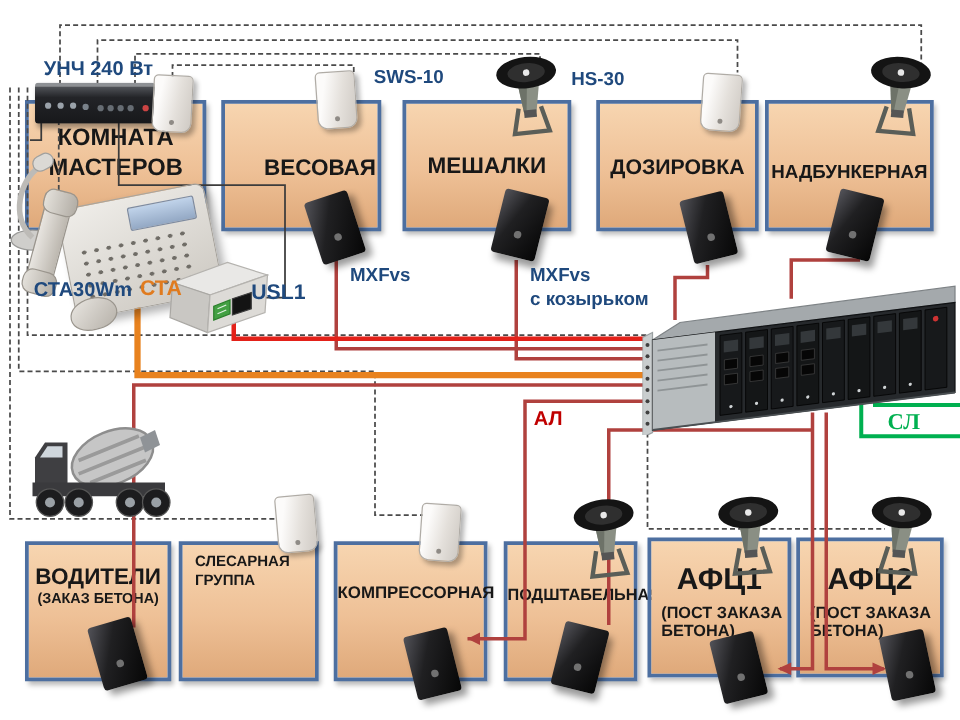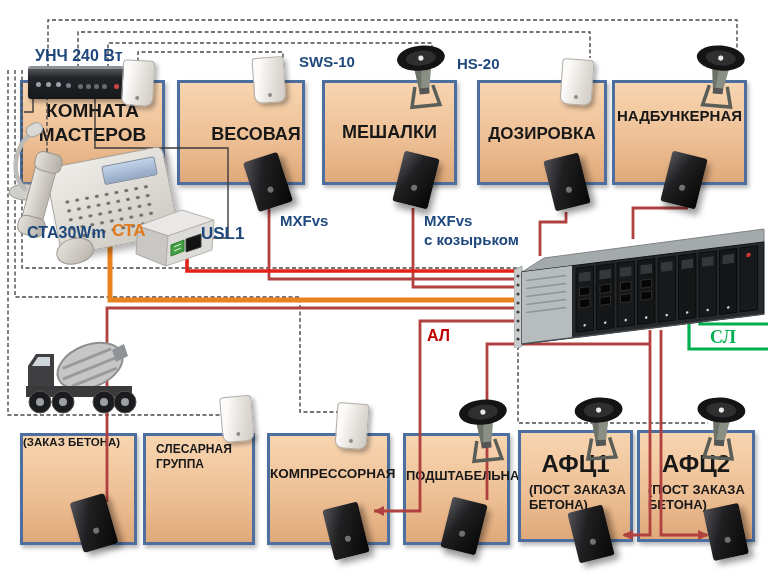--- a/index.html
+++ b/index.html
@@ -9,23 +9,23 @@
   .station{position:absolute;box-sizing:border-box;z-index:1;
     background:linear-gradient(180deg,#f7d5b0 0%,#eec096 55%,#dfa97a 100%);
     border:3px solid #4d6fa0;box-shadow:2px 3px 4px rgba(0,0,0,.28);
     color:#181818;font-weight:bold;}
   .station .name{display:block;text-align:center;line-height:1.25;}
   .station .sub{display:block;line-height:1.15;}
   .st0{left:20px;top:80px;width:145px;height:105px;} .st0 .name{font-size:19px;padding-top:16px;}
   .st1{left:177px;top:80px;width:128px;height:105px;} .st1 .name{font-size:18px;padding-top:40px;padding-left:30px;}
   .st2{left:322px;top:80px;width:135px;height:105px;} .st2 .name{font-size:18px;padding-top:38px;}
   .st3{left:477px;top:80px;width:130px;height:105px;} .st3 .name{font-size:17px;padding-top:40px;}
-  .st4{left:612px;top:80px;width:135px;height:105px;} .st4 .name{font-size:15px;padding-top:24px;}
+  .st4{left:612px;top:80px;width:135px;height:105px;} .st4 .name{font-size:15px;padding-top:46px;}
   .st5{left:20px;top:433px;width:117px;height:112px;} .st5 .name{font-size:18px;padding-top:14px;}
-      .st5 .sub{font-size:11.5px;text-align:left;}
+      .st5 .sub{font-size:11.5px;text-align:center;}
   .st6{left:143px;top:433px;width:112px;height:112px;} .st6 .name{font-size:12px;text-align:left;padding:6px 0 0 10px;}
   .st7{left:267px;top:433px;width:123px;height:112px;} .st7 .name{font-size:13.5px;padding-top:30px;}
   .st8{left:403px;top:433px;width:107px;height:112px;} .st8 .name{font-size:13px;padding-top:32px;}
   .st9{left:518px;top:430px;width:115px;height:112px;} .st9 .name{font-size:24px;padding-top:16px;}
       .st9 .sub{font-size:13px;padding:4px 0 0 8px;}
   .st10{left:637px;top:430px;width:118px;height:112px;} .st10 .name{font-size:24px;padding-top:16px;}
       .st10 .sub{font-size:13px;padding:4px 0 0 8px;}
   
   #wires{position:absolute;left:0;top:0;z-index:2;pointer-events:none;}
   
@@ -128,20 +128,21 @@
   <div class="station st2">
       <span class="name">МЕШАЛКИ</span>
     </div>
   <div class="station st3">
       <span class="name">ДОЗИРОВКА</span>
     </div>
   <div class="station st4">
       <span class="name">НАДБУНКЕРНАЯ</span>
     </div>
   <div class="station st5">
+      <span class="name">ВОДИТЕЛИ</span>
       <span class="sub">(ЗАКАЗ БЕТОНА)</span>
     </div>
   <div class="station st6">
       <span class="name">СЛЕСАРНАЯ ГРУППА</span>
     </div>
   <div class="station st7">
       <span class="name">КОМПРЕССОРНАЯ</span>
     </div>
   <div class="station st8">
       <span class="name">ПОДШТАБЕЛЬНАЯ</span>
@@ -323,21 +324,21 @@
   <div class="panel" style="left:549px;top:156px;transform:rotate(-14deg);"></div>
   <div class="panel" style="left:666px;top:154px;transform:rotate(14deg);"></div>
   <div class="panel" style="left:76px;top:497px;transform:rotate(-16deg);"></div>
   <div class="panel" style="left:328px;top:505px;transform:rotate(-14deg);"></div>
   <div class="panel" style="left:446px;top:500px;transform:rotate(14deg);"></div>
   <div class="panel" style="left:573px;top:508px;transform:rotate(-14deg);"></div>
   <div class="panel" style="left:708px;top:506px;transform:rotate(-12deg);"></div>
 
   <div class="lab blab" style="left:35px;top:47px;font-size:16px;">УНЧ 240 Вт</div>
   <div class="lab blab" style="left:299px;top:53px;font-size:15px;">SWS-10</div>
-  <div class="lab blab" style="left:457px;top:55px;font-size:15px;">HS-20</div>
+  <div class="lab blab" style="left:457px;top:55px;font-size:15px;">HS-30</div>
   <div class="lab blab" style="left:27px;top:224px;font-size:16px;">СТА30Wm</div>
   <div class="lab olab" style="left:112px;top:221px;font-size:17px;">СТА</div>
   <div class="lab blab" style="left:201px;top:224px;font-size:17px;">USL1</div>
   <div class="lab blab" style="left:280px;top:212px;font-size:15px;">MXFvs</div>
   <div class="lab blab" style="left:424px;top:212px;font-size:15px;line-height:1.25;">
     <span>MXFvs</span><br>
     <span>с козырьком</span>
   </div>
   <div class="lab rlab" style="left:427px;top:327px;font-size:16px;">АЛ</div>
   <div class="lab glab" style="left:710px;top:327px;font-size:18px;">СЛ</div>

